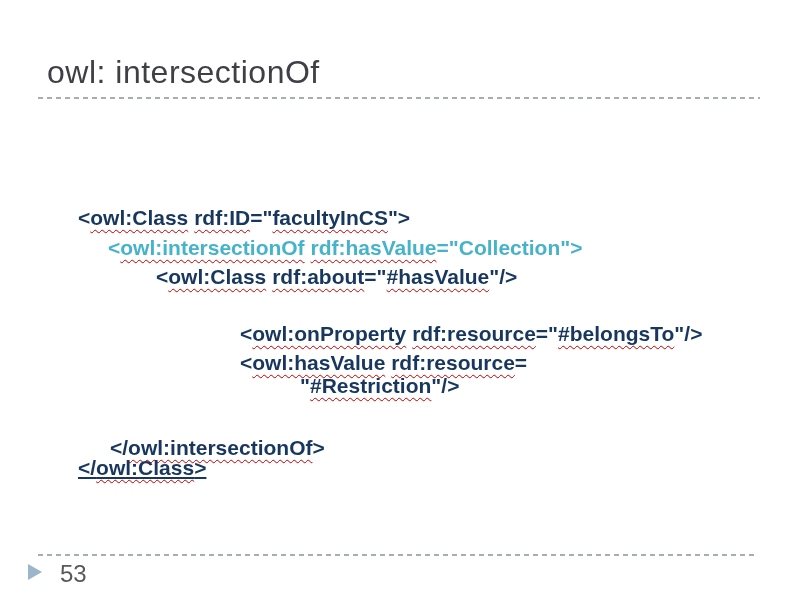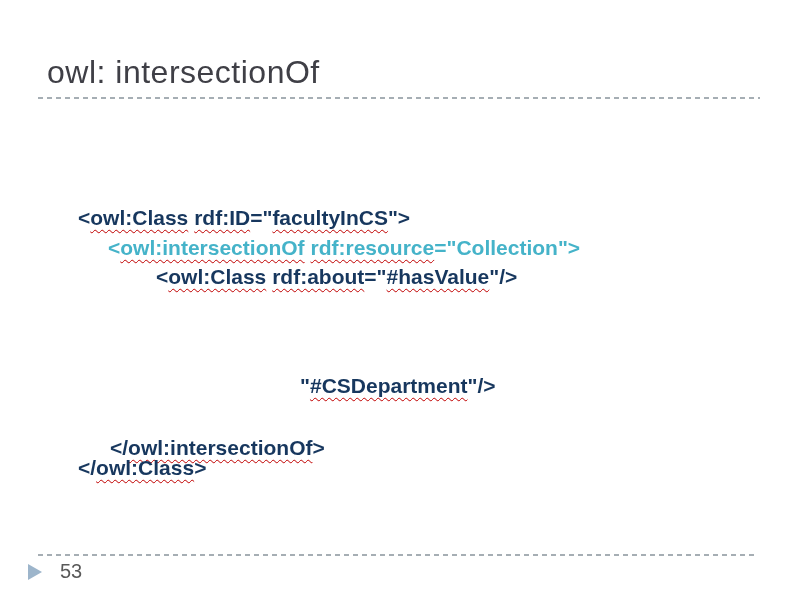--- a/index.html
+++ b/index.html
@@ -47,36 +47,38 @@
 
   .footer-triangle {
     position: absolute; left: 28px; top: 564px;
     width: 0; height: 0;
     border-top: 8px solid transparent;
     border-bottom: 8px solid transparent;
     border-left: 14px solid var(--bullet-triangle, #9db5cb);
   }
   .page-number {
     position: absolute; left: 60px; top: 560px;
-    font-size: 20px; font-weight: 400;
+    font-size: 24px; font-weight: 400;
     color: var(--page-number-text, #595959);
   }
 </style>
 </head>
 <body>
 
 <div class="slide">
   <div class="title">owl: intersectionOf</div>
   <div class="rule title-rule"></div>
 
   <div class="code" id="code-block">
       <div class="code-line navy" style="left: 78px; top: 206px;"><span>&lt;</span><span class="squiggle">owl:Class</span><span> </span><span class="squiggle">rdf:ID</span><span>="</span><span class="squiggle">facultyInCS</span><span>"&gt;</span></div>
-      <div class="code-line teal" style="left: 108px; top: 236px;"><span>&lt;</span><span class="squiggle">owl:intersectionOf</span><span> </span><span class="squiggle">rdf:resource</span><span>="Collection"&gt;</span></div>
+      <div class="code-line teal" style="left: 108px; top: 236px;"><span>&lt;</span><span class="squiggle">owl:intersectionOf</span><span> </span><span class="squiggle">rdf:hasValue</span><span>="Collection"&gt;</span></div>
       <div class="code-line navy" style="left: 156px; top: 265px;"><span>&lt;</span><span class="squiggle">owl:Class</span><span> </span><span class="squiggle">rdf:about</span><span>="</span><span class="squiggle">#hasValue</span><span>"/&gt;</span></div>
-      <div class="code-line navy" style="left: 300px; top: 374px;"><span>"</span><span class="squiggle">#CSDepartment</span><span>"/&gt;</span></div>
+      <div class="code-line navy" style="left: 240px; top: 322px;"><span>&lt;</span><span class="squiggle">owl:onProperty</span><span> </span><span class="squiggle">rdf:resource</span><span>="</span><span class="squiggle">#belongsTo</span><span>"/&gt;</span></div>
+      <div class="code-line navy" style="left: 240px; top: 351px;"><span>&lt;</span><span class="squiggle">owl:hasValue</span><span> </span><span class="squiggle">rdf:resource</span><span>=</span></div>
+      <div class="code-line navy" style="left: 300px; top: 374px;"><span>"</span><span class="squiggle">#Restriction</span><span>"/&gt;</span></div>
       <div class="code-line navy" style="left: 110px; top: 428px; margin-top: 8px;"><span>&lt;/</span><span class="squiggle">owl:intersectionOf</span><span>&gt;</span></div>
-      <div class="code-line navy" style="left: 78px; top: 456px;"><span>&lt;/</span><span class="squiggle">owl:Class</span><span>&gt;</span></div>
+      <div class="code-line navy" style="left: 78px; top: 456px; text-decoration: underline;"><span>&lt;/</span><span class="squiggle">owl:Class</span><span>&gt;</span></div>
     </div>
 
   <div class="rule footer-rule"></div>
   <span class="footer-triangle"></span>
   <div class="page-number">53</div>
 </div>
 
 </body></html>

